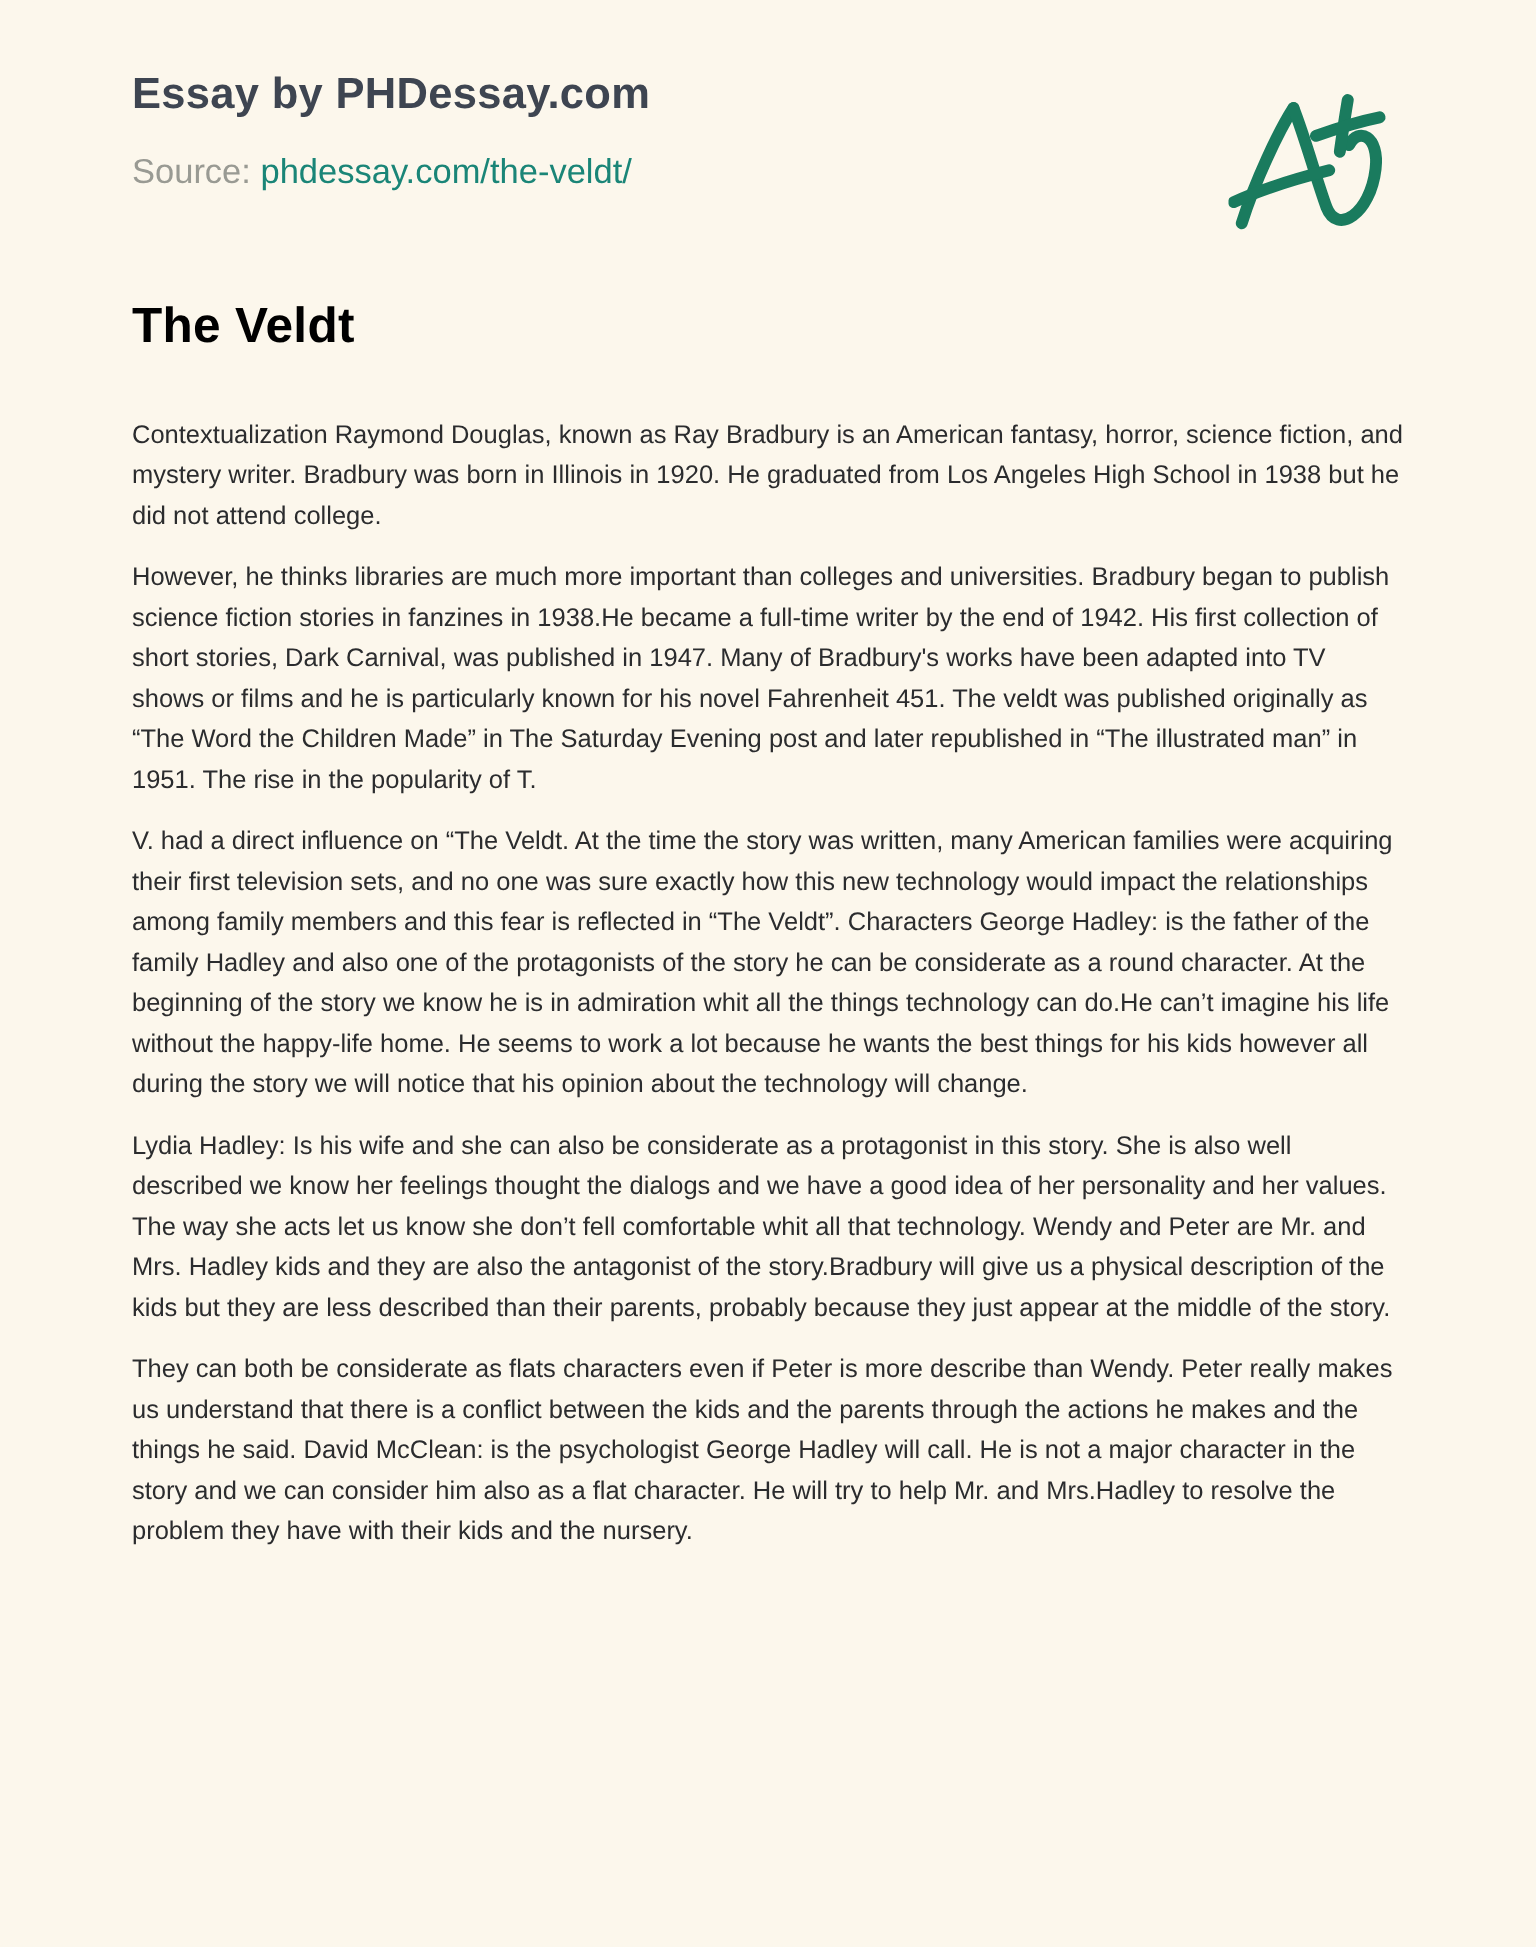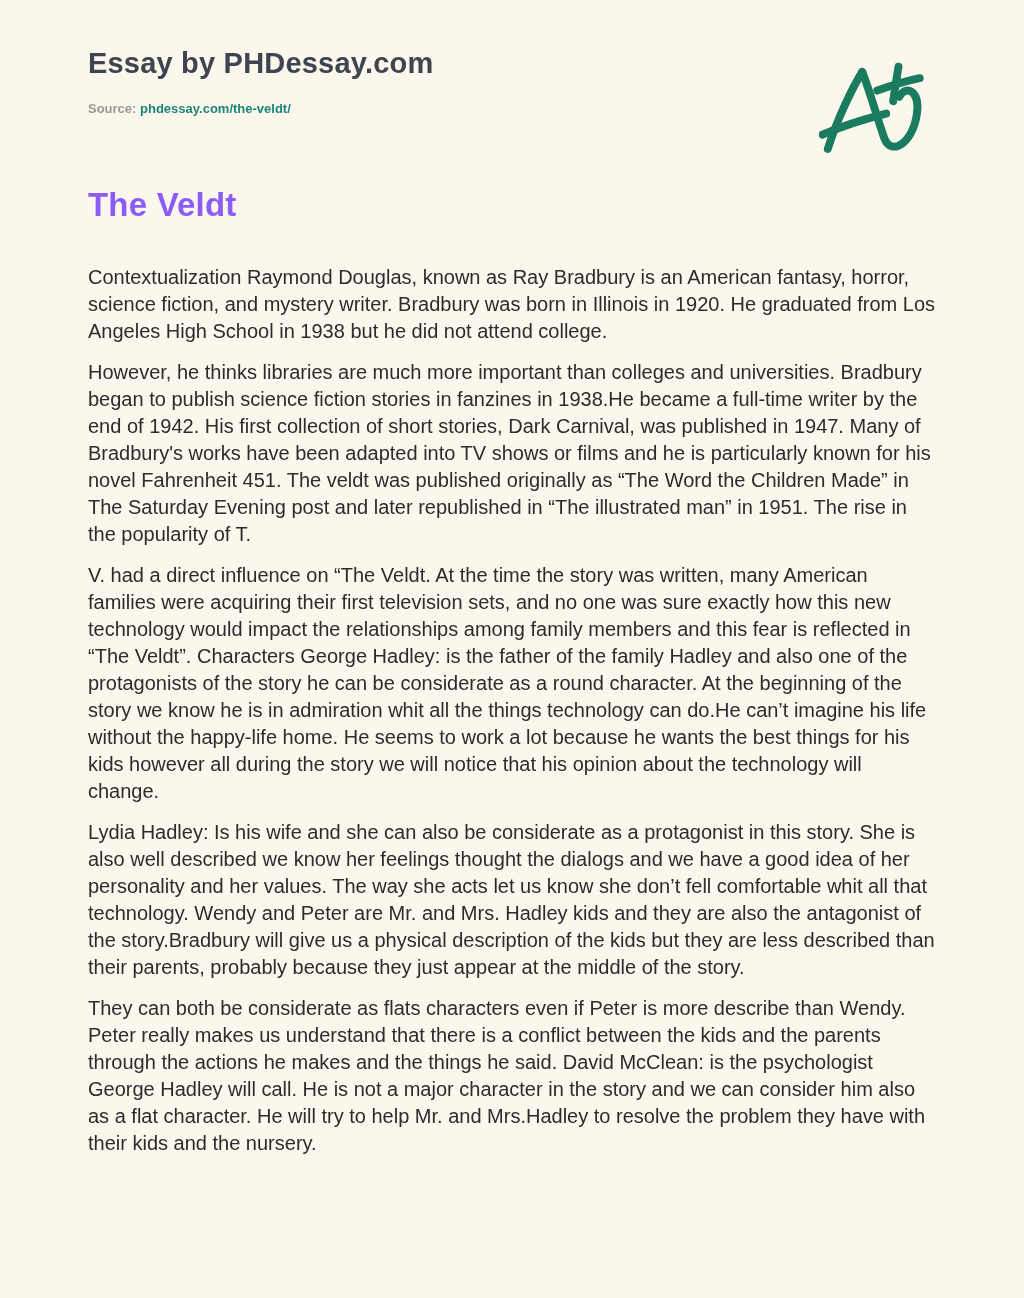--- a/index.html
+++ b/index.html
@@ -22,23 +22,22 @@
   .header-title {
     margin: 0;
     font-size: 29px;
     font-weight: 700;
     letter-spacing: 0.2px;
     color: #3E4551;
   }
 
   .source-row {
     margin: 21px 0 0 0;
-    font-size: 13px;
+    font-size: 23px;
     color: #999A93;
-    font-weight: bold;
   }
   .source-link {
     color: #1A8577;
     text-decoration: none;
     cursor: pointer;
   }
 
   .logo {
     position: absolute;
     top: 55px;
@@ -46,26 +45,26 @@
     width: 106px;
     height: 110px;
   }
   .logo svg { display: block; width: 100%; height: 100%; }
 
   .essay-title {
     margin: 70px 0 0 0;
     font-size: 33px;
     font-weight: 700;
     letter-spacing: 0.2px;
-    color: #8b5cf6;
+    color: #000000;
   }
 
   .essay-body {
     margin-top: 40px;
-    font-size: 20px;
+    font-size: 17px;
     line-height: 27px;
     color: #2B2C2E;
     width: 848px;
   }
   .essay-body p { margin: 0 0 14px 0; }
 
   .clip-last {
     height: 52px;
     overflow: hidden;
   }

